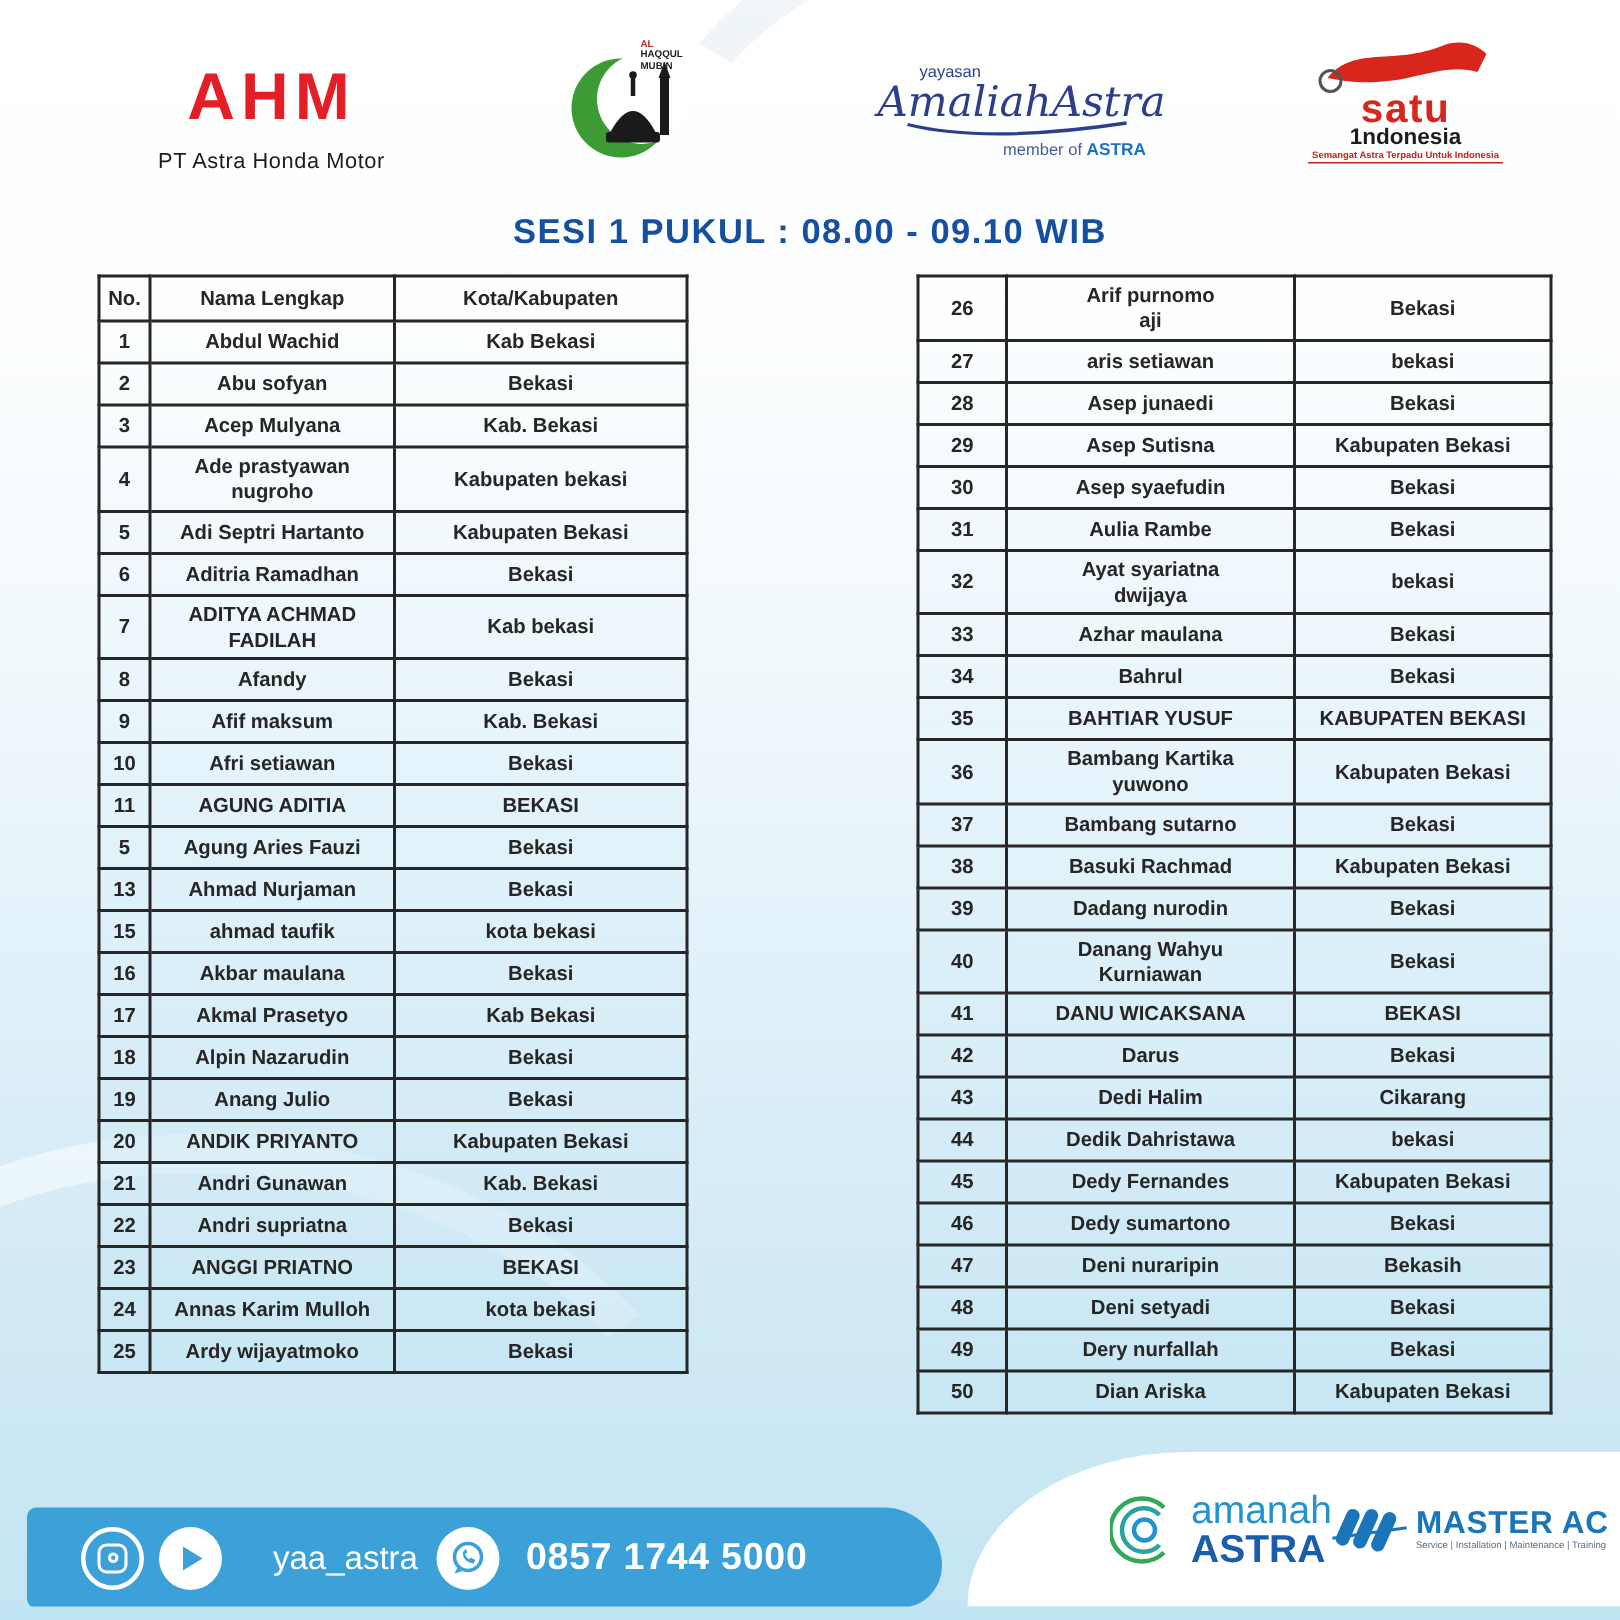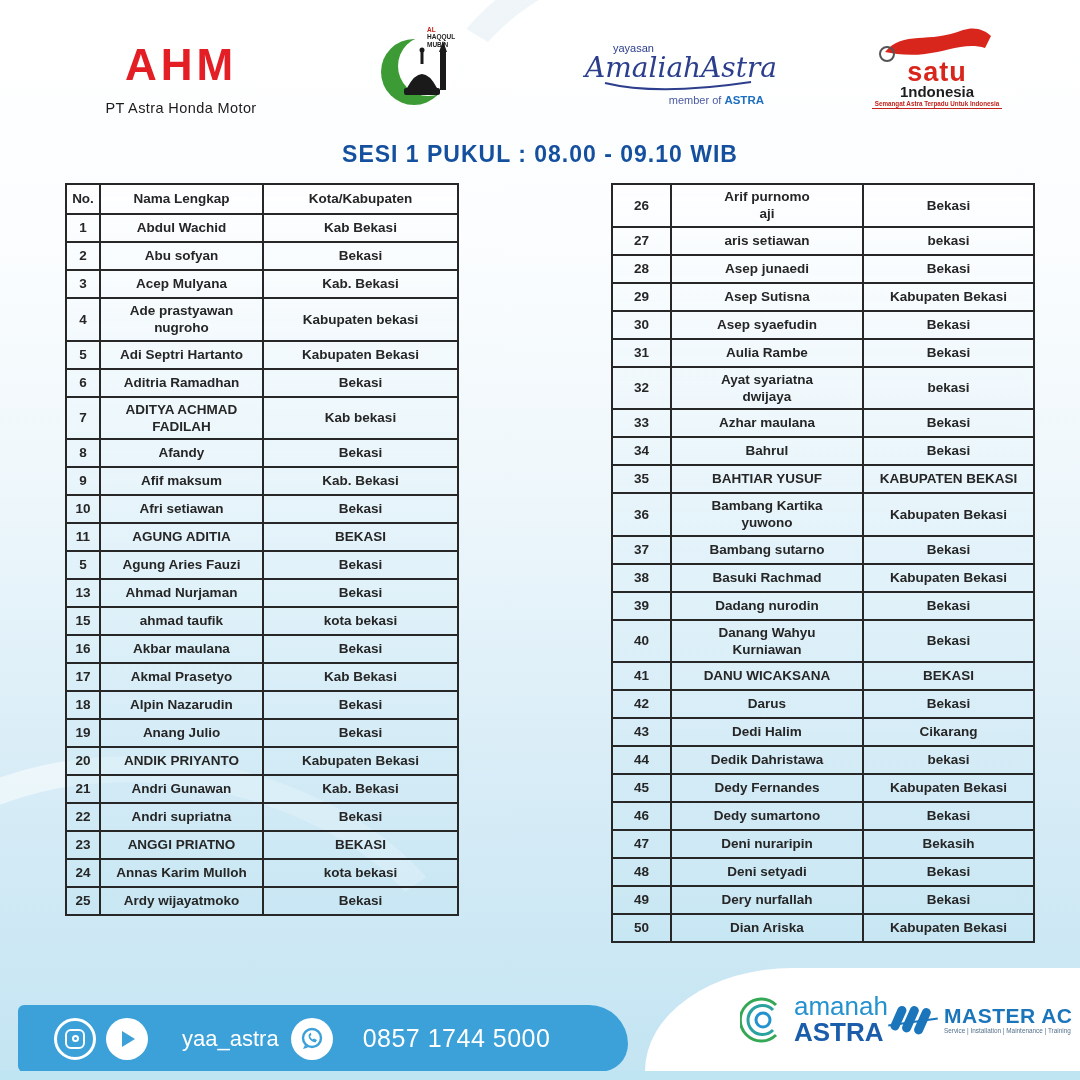--- a/index.html
+++ b/index.html
@@ -74,21 +74,21 @@
     display:flex; align-items:center; justify-content:center; position:relative; }
   .ig { border:3px solid #fff; margin-right:10px; }
   .ig .sq { width:20px; height:20px; border:2.5px solid #fff; border-radius:6px;
     display:flex; align-items:center; justify-content:center; }
   .ig .lens { width:7px; height:7px; border:2px solid #fff; border-radius:50%; }
   .yt { background:#fff; }
   .yt .tri { width:0; height:0; border-left:13px solid #3ba1d8;
     border-top:8px solid transparent; border-bottom:8px solid transparent; margin-left:3px; }
   .wa { background:#fff; margin-left:12px; }
   .handle { font-size:22px; margin-left:34px; }
-  .phone { font-size:25px; font-weight:normal; margin-left:30px; letter-spacing:0.5px; }
+  .phone { font-size:25px; font-weight:bold; margin-left:18px; letter-spacing:0.5px; }
 
   .amanah-block { display:flex; align-items:center; gap:8px; }
   .amanah-txt .a1 { color:#2492cf; font-size:26px; line-height:0.95; }
   .amanah-txt .a2 { color:#1a5dab; font-size:26px; font-weight:bold; line-height:1; }
   .master-block { display:flex; align-items:center; gap:6px; }
   .master-txt .m1 { color:#1b75bb; font-size:21px; font-weight:bold; letter-spacing:0.5px; line-height:1; }
   .master-txt .m2 { color:#55718c; font-size:6.4px; white-space:nowrap; margin-top:1px; }
 </style>
 </head>
 <body>

